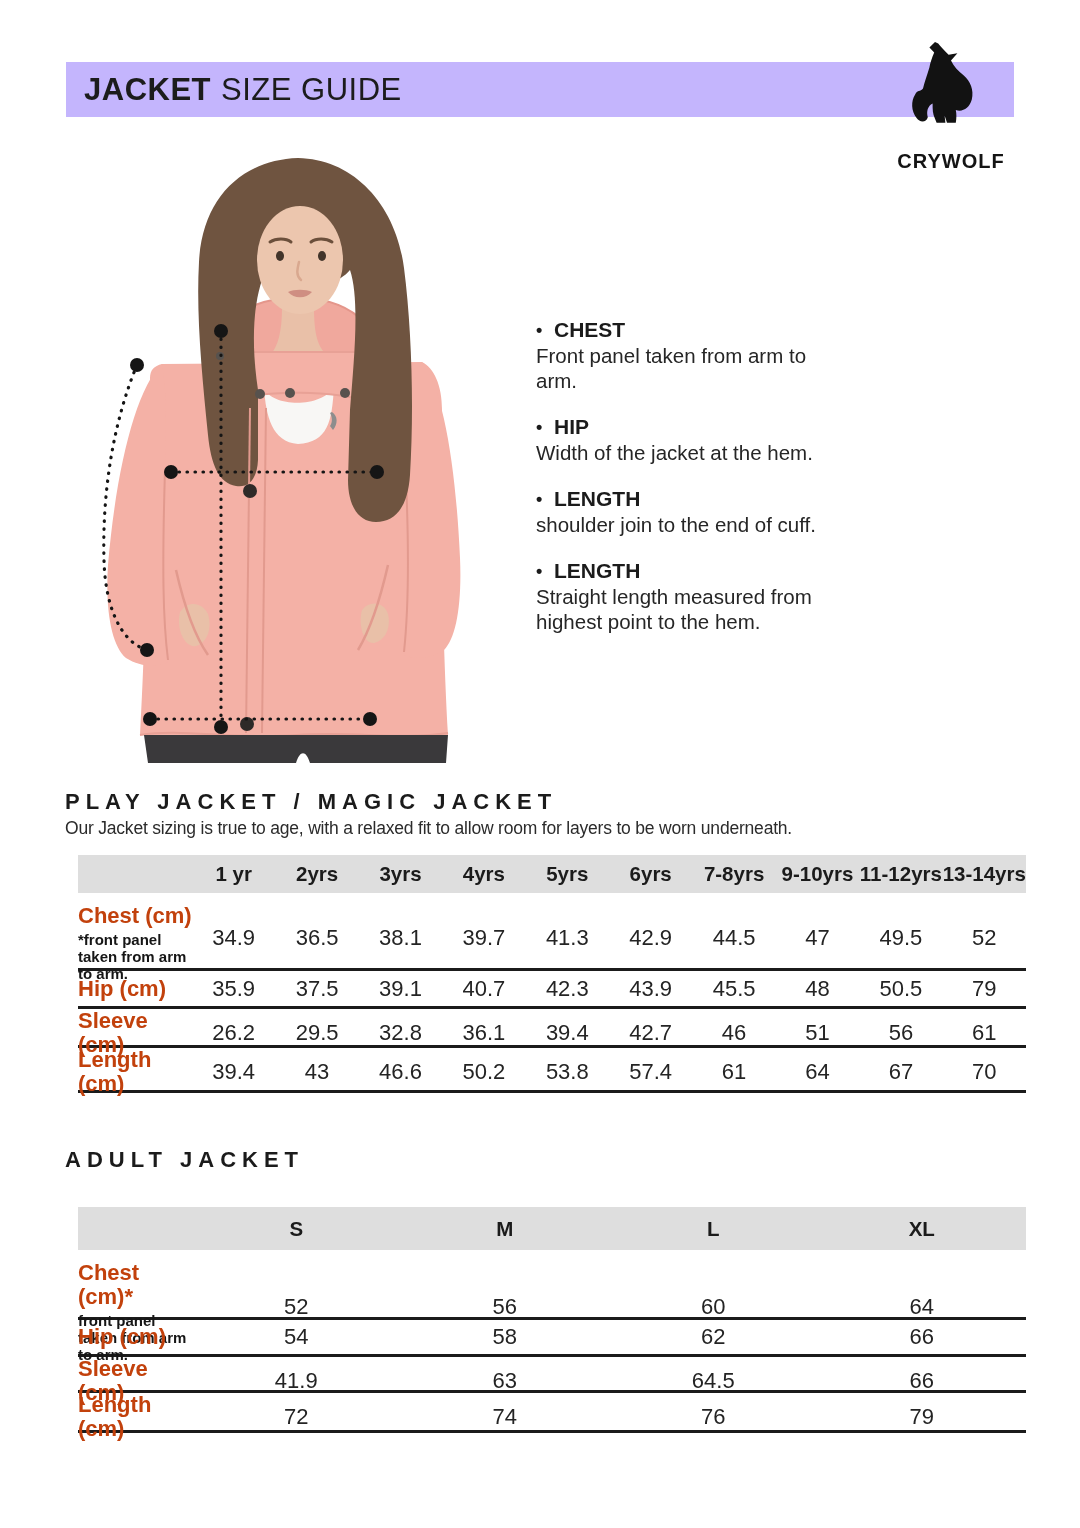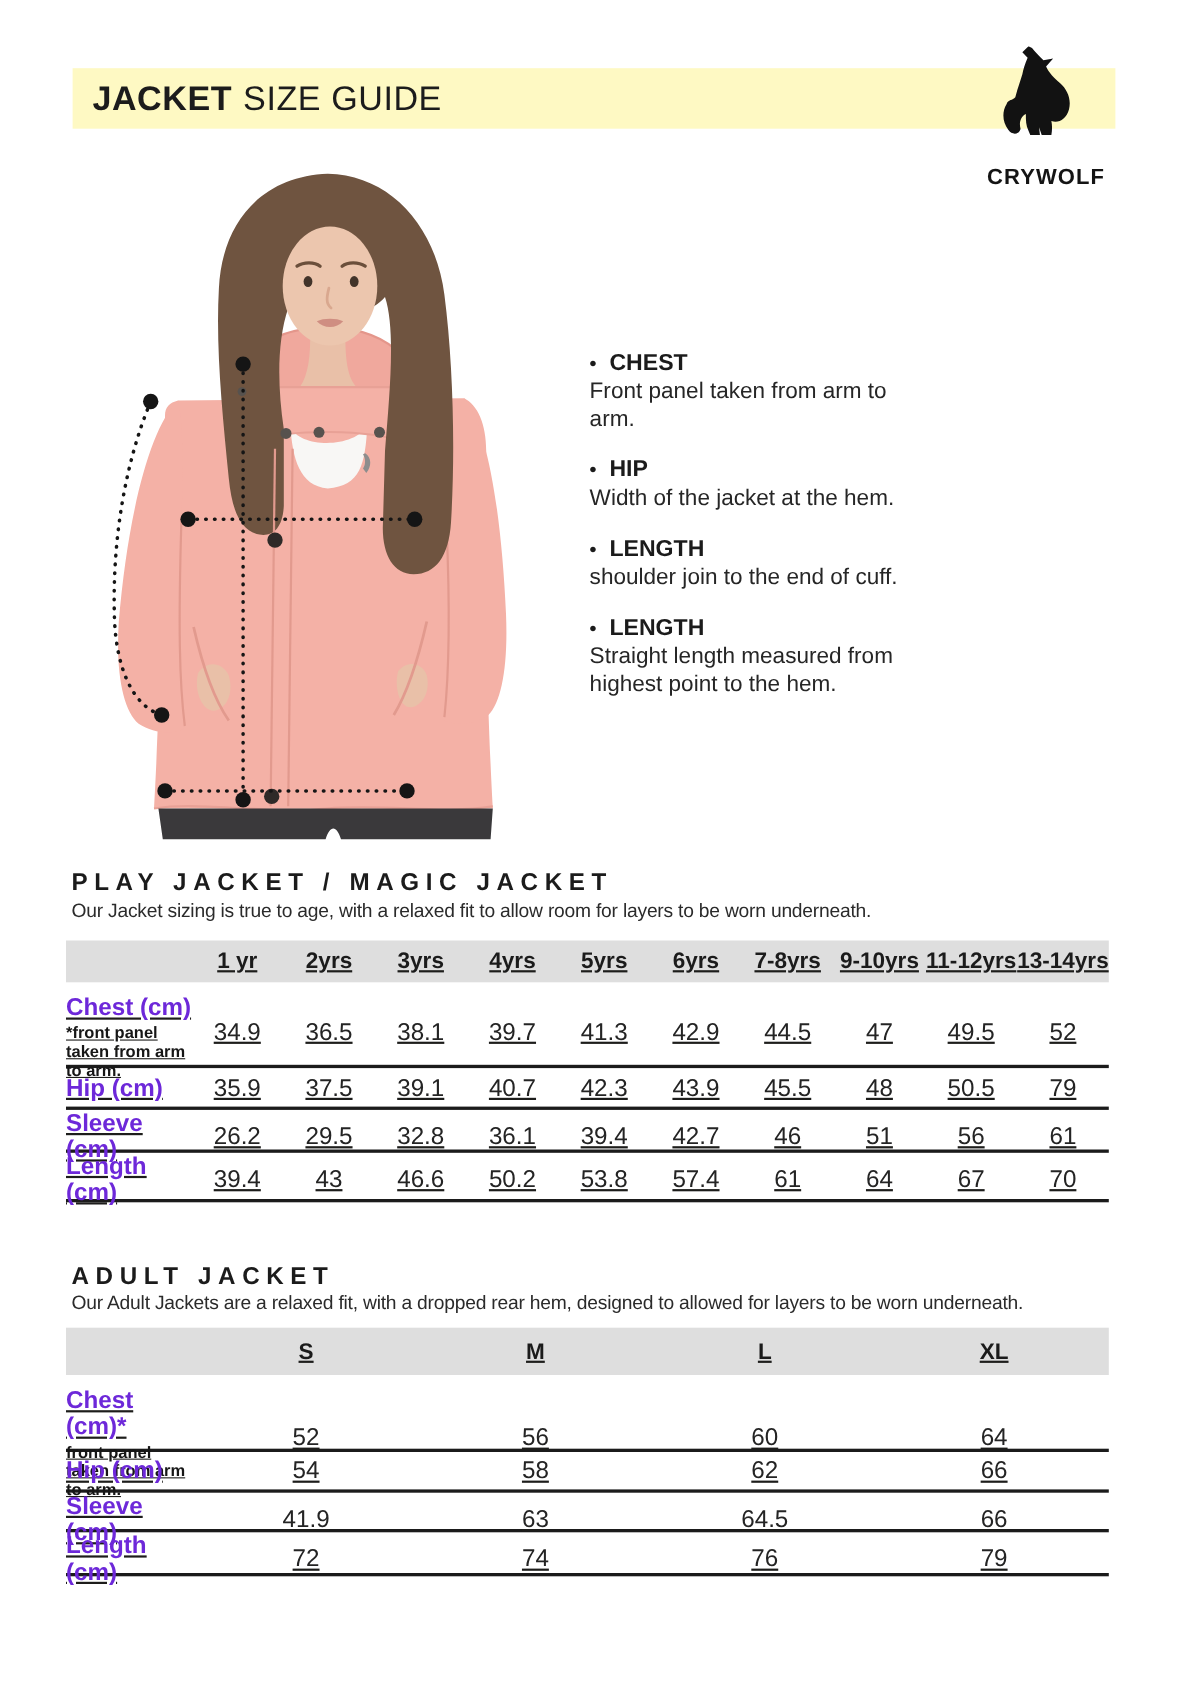--- a/index.html
+++ b/index.html
@@ -3,21 +3,21 @@
 <meta charset="utf-8">
 <style>
   html,body { margin:0; padding:0; background:#ffffff; }
   .page {
     position:relative; width:1080px; height:1528px; background:#fff;
     font-family:"Liberation Sans", sans-serif; color:#1d1d1b; overflow:hidden;
   }
   
   .header-bar {
     position:absolute; left:66px; top:62px; width:948px; height:55px;
-    background:#fef9c3; display:flex; align-items:center;
+    background:#c4b5fd; display:flex; align-items:center;
     padding-left:18px; box-sizing:border-box;
   }
   .header-title { font-size:31px; letter-spacing:.5px; color:#1c1c1c; white-space:nowrap; }
   .header-title .tb { font-weight:700; }
   .header-title .tr { font-weight:400; margin-left:10px; }
   .logo { position:absolute; left:884px; top:42px; width:134px; text-align:center; z-index:3; }
   .logo svg { display:block; margin:0 auto; }
   .logo-text { font-weight:700; font-size:20px; letter-spacing:1px; color:#141414; margin-top:20px; }
 
   
@@ -32,32 +32,32 @@
 
   
   .sec-title { position:absolute; left:65px; font-size:22px; font-weight:700; letter-spacing:6px; color:#1b1b1b; white-space:nowrap; }
   .sec-intro { position:absolute; left:65px; font-size:17.5px; letter-spacing:-0.2px; color:#2b2b2b; white-space:nowrap; }
   .kids-title  { top:789px; }
   .kids-intro  { top:818px; }
   .adult-title { top:1147px; }
   .adult-intro { top:1174px; }
 
   
-  .size-table { position:absolute; left:60px; width:948px;text-decoration:underline; }
+  .size-table { position:absolute; left:78px; width:948px; }
   .kids-table  { top:855px; }
   .adult-table { top:1207px; }
   .t-head { display:grid; align-items:center; background:#dedede; }
   .kids-table  .t-head, .kids-table  .t-row { grid-template-columns:114px repeat(10,1fr); }
   .adult-table .t-head, .adult-table .t-row { grid-template-columns:114px repeat(4,1fr); }
   .kids-table  .t-head { height:38px; }
   .adult-table .t-head { height:43px; }
   .t-head .cell { text-align:center; font-weight:700; font-size:20.5px; color:#1b1b1b; }
   .t-row { display:grid; align-items:center; border-bottom:3px solid #1b1b1b; }
   .t-row .cell { text-align:center; font-size:22px; color:#242424; }
-  .row-label { font-weight:700; font-size:22px; line-height:24px; color:#6d28d9; }
+  .row-label { font-weight:700; font-size:22px; line-height:24px; color:#c2410c; }
   .row-note  { font-weight:700; font-size:15px; line-height:17px; margin-top:3px; width:118px; color:#161616; }
   .row-chest .label-cell { align-self:start; padding-top:11px; }
   .kids-table  .row-chest  { height:75px; }
   .kids-table  .row-hip    { height:35px; }
   .kids-table  .row-sleeve { height:36px; }
   .kids-table  .row-length { height:42px; }
   .adult-table .row-chest  { height:67px; }
   .adult-table .row-hip    { height:34px; }
   .adult-table .row-sleeve { height:33px; }
   .adult-table .row-length { height:37px; }
@@ -275,21 +275,20 @@
       <div class="cell">53.8</div>
       <div class="cell">57.4</div>
       <div class="cell">61</div>
       <div class="cell">64</div>
       <div class="cell">67</div>
       <div class="cell">70</div>
     </div>
   </div>
 
   <div class="sec-title adult-title">ADULT JACKET</div>
-  <div class="sec-intro adult-intro">Our Adult Jackets are a relaxed fit,  with a dropped rear hem, designed to allowed for layers to be worn underneath.</div>
 
   <div class="size-table adult-table">
     <div class="t-head">
       <div class="cell"></div>
       <div class="cell">S</div>
       <div class="cell">M</div>
       <div class="cell">L</div>
       <div class="cell">XL</div>
     </div>
     <div class="t-row row-chest">

